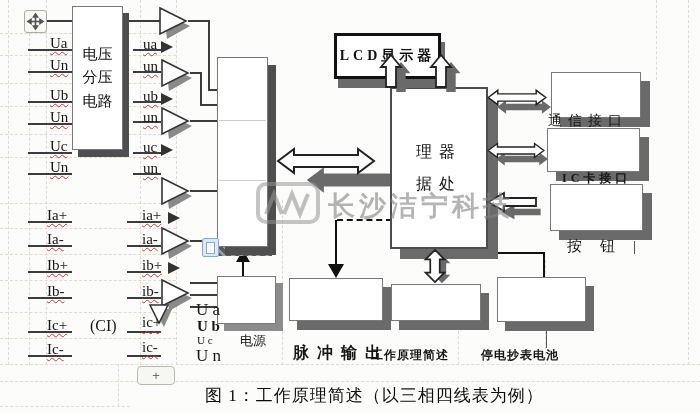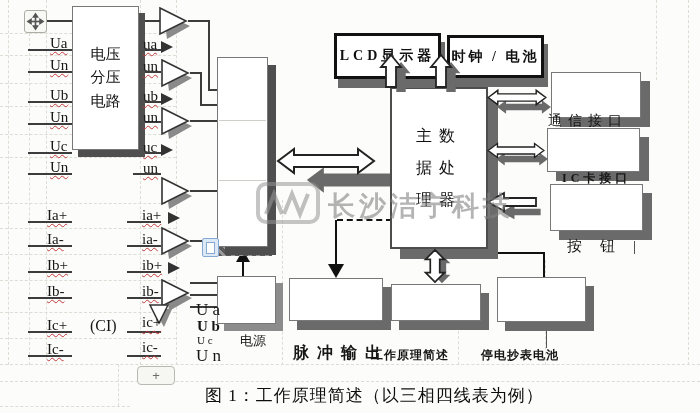--- a/index.html
+++ b/index.html
@@ -132,21 +132,21 @@
           <line x1="2" y1="7.5" x2="13" y2="7.5"></line>
         <polygon points="7.5,0 5.5,3 9.5,3"></polygon>
           <polygon points="7.5,15 5.5,12 9.5,12"></polygon>
         <polygon points="0,7.5 3,5.5 3,9.5"></polygon>
           <polygon points="15,7.5 12,5.5 12,9.5"></polygon>
       </g>
     </svg>
   </div>
   <style>.handle{left:24px;top:10px;}</style>
 
-  <div class="box thin cnbox" style="left:72px;top:6px;width:67px;height:144px;box-shadow:6px 7px 0 #4f4f4f;">
+  <div class="box thin cnbox" style="left:72px;top:6px;width:51px;height:144px;box-shadow:6px 7px 0 #4f4f4f;">
     <div>电压</div>
     <div>分压</div>
     <div>电路</div>
   </div>
 
   <div class="lab" style="left:90px;top:318px;font-size:16px;z-index:6;">(CI)</div>
 
   <div class="lab sq" style="left:50px;top:36px;">Ua</div>
   <div class="lab sq" style="left:50px;top:58px;">Un</div>
   <div class="lab sq" style="left:50px;top:88px;">Ub</div>
@@ -228,32 +228,27 @@
 
   <svg style="left:300px;top:164px;z-index:6;" width="116" height="32" viewBox="0 0 100 30">
     <polygon points="2,15 18,3 18,9 82,9 82,3 98,15 82,27 82,21 18,21 18,27" fill="#6a6a6a"></polygon>
     </svg>
   <svg style="left:276px;top:145px;z-index:7;" width="100" height="32" viewBox="0 0 100 30">
     <polygon points="2,15 18,3 18,9 82,9 82,3 98,15 82,27 82,21 18,21 18,27" fill="#fff" stroke="#222" stroke-width="2"></polygon>
     </svg>
 
   <div class="box cnbox" style="left:390px;top:87px;width:98px;height:162px;box-shadow:10px 10px 0 #6a6a6a;z-index:8;
               font-size:16px;letter-spacing:7px;line-height:2;">
-    <div>主数</div>
+    <div>理器</div>
     <div>据处</div>
-    <div>理器</div>
   </div>
 
   <div class="box blackbox cnbox" style="left:334px;top:33px;width:107px;height:46px;box-shadow:4px 9px 0 #6a6a6a;z-index:9;
               font-size:14px;letter-spacing:4px;font-weight:bold;">
     <div>LCD显示器</div>
-  </div>
-  <div class="box blackbox cnbox" style="left:447px;top:35px;width:97px;height:43px;box-shadow:4px 9px 0 #6a6a6a;z-index:9;
-              font-size:14px;letter-spacing:3px;font-weight:bold;">
-    <div>时钟 / 电池</div>
   </div>
 
   <svg style="left:389px;top:61px;z-index:10;" width="24" height="32" viewBox="0 0 22 34">
       <polygon points="11,1 21,13 16,13 16,33 6,33 6,13 1,13" fill="#6a6a6a"></polygon>
     </svg>
   <svg style="left:379px;top:54px;z-index:11;" width="24" height="34" viewBox="0 0 22 34">
       <polygon points="11,1 21,13 16,13 16,33 6,33 6,13 1,13" fill="#fff" stroke="#222" stroke-width="1.8"></polygon>
     </svg>
   <svg style="left:439px;top:61px;z-index:10;" width="24" height="32" viewBox="0 0 22 34">
       <polygon points="11,1 21,13 16,13 16,33 6,33 6,13 1,13" fill="#6a6a6a"></polygon>

